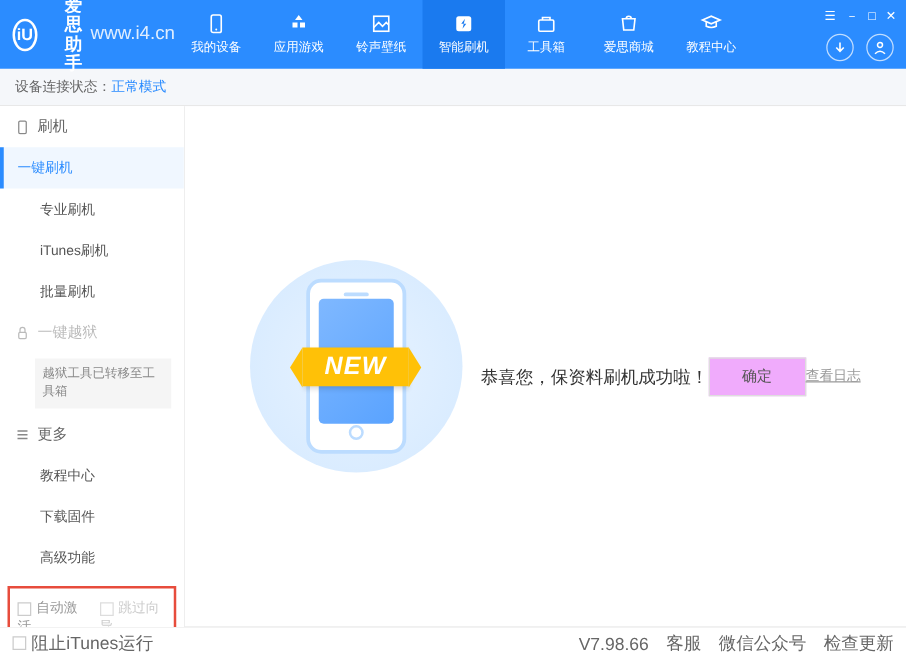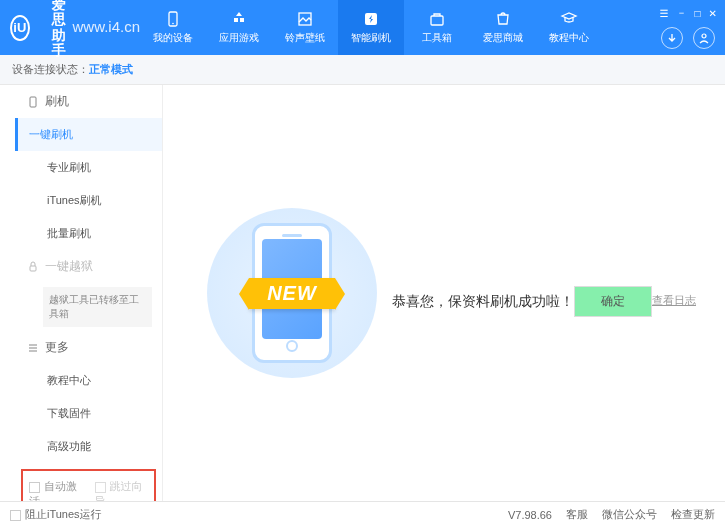--- a/index.html
+++ b/index.html
@@ -11,43 +11,43 @@
 .logo-title { font-size: 14px; font-weight: bold; }
 .logo-url { font-size: 15px; opacity: 0.85; }
 .nav { display: flex; height: 100%; }
 .nav-item { width: 66px; display: flex; flex-direction: column; align-items: center; justify-content: center; gap: 3px; font-size: 10px; cursor: pointer; }
 .nav-item.active { background: #1a7aef; }
 .nav-icon { width: 18px; height: 18px; display: flex; align-items: center; justify-content: center; }
 .header-right { position: absolute; right: 8px; top: 6px; display: flex; gap: 8px; font-size: 10px; align-items: center; }
 .header-right-bottom { position: absolute; right: 10px; bottom: 6px; display: flex; gap: 10px; }
 .circle-btn { width: 22px; height: 22px; border: 1.5px solid rgba(255,255,255,0.7); border-radius: 50%; display: flex; align-items: center; justify-content: center; cursor: pointer; }
 .status-bar { background: #f5f7fa; padding: 7px 12px; font-size: 11px; color: #666; border-bottom: 1px solid #e8e8e8; }
-.status-bar .mode { color: #2b8cff; font-weight: bold; }
-.body-area { display: flex; height: 416px; margin-left: 15px; }
+.status-bar .mode { color: #2b8cff; font-weight: normal; }
+.body-area { display: flex; height: 416px; }
 .sidebar { width: 148px; background: #fff; border-right: 1px solid #eee; display: flex; flex-direction: column; font-size: 12px; overflow-y: auto; }
 .side-group { padding: 8px 12px; color: #666; display: flex; align-items: center; gap: 6px; }
 .side-item { padding: 9px 12px 9px 32px; color: #555; cursor: pointer; font-size: 11px; }
 .side-item.active { color: #2b8cff; background: #f0f7ff; border-left: 3px solid #2b8cff; padding-left: 11px; }
 .side-note { background: #f5f5f5; margin: 4px 10px 4px 28px; padding: 6px; font-size: 10px; color: #888; line-height: 1.4; }
 .red-box { border: 2px solid #e74c3c; margin: 6px; padding: 8px 6px; display: flex; gap: 12px; font-size: 11px; color: #999; }
 .checkbox-mini { width: 11px; height: 11px; border: 1px solid #ccc; display: inline-block; vertical-align: middle; margin-right: 4px; }
 .main { flex: 1; display: flex; flex-direction: row; align-items: center; justify-content: center; background: #fff; position: relative; }
 .phone-illustration { position: relative; width: 200px; height: 200px; display: flex; align-items: center; justify-content: center; }
 .circle-bg { position: absolute; width: 170px; height: 170px; border-radius: 50%; background: radial-gradient(circle,#e8f3ff 0%,#d4e9ff 100%); }
 .phone { position: absolute; width: 80px; height: 140px; background: #fff; border: 3px solid #bcdcff; border-radius: 12px; display: flex; flex-direction: column; align-items: center; justify-content: space-between; padding: 8px 0; }
 .phone-screen { width: 60px; height: 100px; background: linear-gradient(135deg,#7fb8ff,#5aa3ff); border-radius: 4px; }
 .phone-home { width: 12px; height: 12px; border: 2px solid #bcdcff; border-radius: 50%; }
 .new-ribbon { position: absolute; background: #ffc107; color: #fff; font-weight: 900; font-style: italic; font-size: 20px; padding: 4px 18px; letter-spacing: 1px; box-shadow: 0 2px 4px rgba(0,0,0,0.15); }
 .new-ribbon::before, .new-ribbon::after { content:''; position:absolute; top:0; border-top: 16px solid transparent; border-bottom: 16px solid transparent; }
 .new-ribbon::before { left:-10px; border-right:10px solid #ffc107; }
 .new-ribbon::after { right:-10px; border-left:10px solid #ffc107; }
 .success-text { color: #333; font-size: 14px; margin-top: 18px; }
-.ok-btn { margin-top: 16px; padding: 6px 26px; border: 1px solid #ddd; background: #86efac; color: #555; font-size: 12px; cursor: pointer; }
+.ok-btn { margin-top: 16px; padding: 6px 26px; border: 1px solid #ddd; background: #f0abfc; color: #555; font-size: 12px; cursor: pointer; }
 .log-link { margin-top: 14px; color: #999; font-size: 11px; text-decoration: underline; cursor: pointer; }
-.footer { height: 26px; border-top: 1px solid #e5e5e5; display: flex; align-items: center; padding: 0 10px; font-size: 11px; color: #666; justify-content: space-between; }
+.footer { height: 26px; border-top: 1px solid #e5e5e5; display: flex; align-items: center; padding: 0 10px; font-size: 14px; color: #666; justify-content: space-between; }
 .footer-left { display: flex; align-items: center; gap: 4px; }
 .footer-right { display: flex; gap: 14px; align-items: center; }
 svg { display: block; }
 </style>
 </head>
 <body>
 
 <div class="header">
   <div class="logo-area">
     <div class="logo-circle">iU</div>

